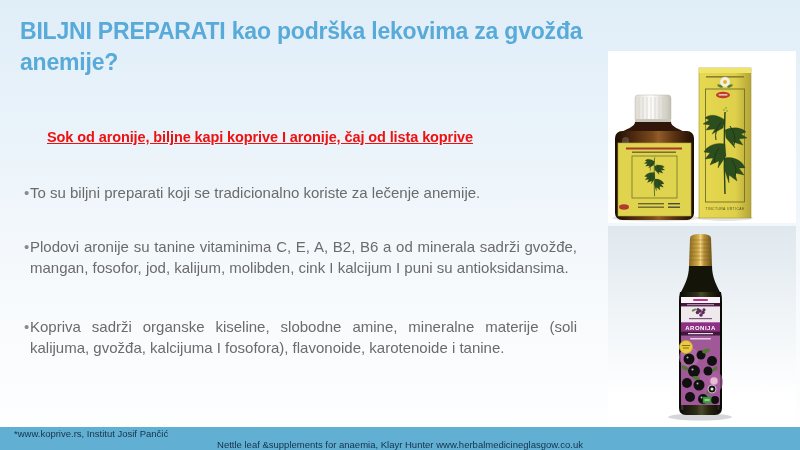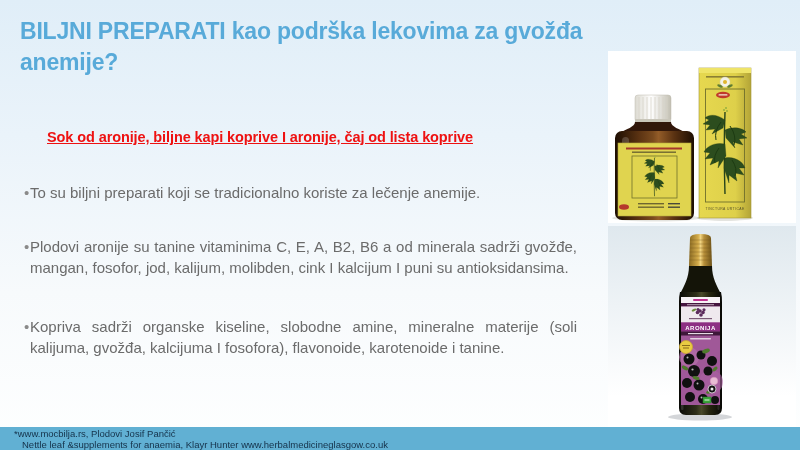--- a/index.html
+++ b/index.html
@@ -26,21 +26,21 @@
   .photo1{left:608px; top:51px; width:188px; height:172px; background:#ffffff;}
   .photo2{left:608px; top:226px; width:188px; height:201px;
           background:linear-gradient(180deg,#dfe8ee 0%,#eef3f6 40%,#ffffff 85%);}
   .photo svg{display:block; width:100%; height:100%;}
   .footer{
     position:absolute; left:0; top:427px; width:800px; height:23px;
     background:var(--footer-bar,#61b0d3); color:var(--footer-text,#15324a);
     font-size:9.5px; line-height:10.5px; padding-top:2px; box-sizing:border-box;
   }
   .footer .l1{padding-left:14px;}
-  .footer .l2{padding-left:22px;}
+  .footer .l2{text-align:center;}
 </style>
 </head>
 <body>
 
 <div class="slide">
 
   <h1 class="title">BILJNI PREPARATI kao podrška lekovima za gvožđa anemije?</h1>
 
   <div class="subtitle">Sok od aronije, biljne kapi koprive I aronije, čaj od lista koprive</div>
 
@@ -215,17 +215,17 @@
           <circle cx="31" cy="92" r="4" fill="#151515" stroke="#e8e8e8" stroke-width=".8"></circle>
           <circle cx="31" cy="92" r="1.5" fill="#efefef"></circle>
           <rect x="22" y="100" width="8" height="6" fill="#3aa53a" stroke="#2c7d2c" stroke-width=".5"></rect>
           <rect x="23.5" y="102.5" width="5" height="1" fill="#dff3df"></rect>
         </g>
       </g>
     </svg>
   </figure>
 
   <div class="footer">
-    <div class="l1">*www.mocbilja.rs, Plodovi Josif Pančić</div>
+    <div class="l1">*www.koprive.rs, Institut Josif Pančić</div>
     <div class="l2">Nettle leaf &amp;supplements for anaemia, Klayr Hunter www.herbalmedicineglasgow.co.uk</div>
   </div>
 
 </div>
 
 </body></html>

